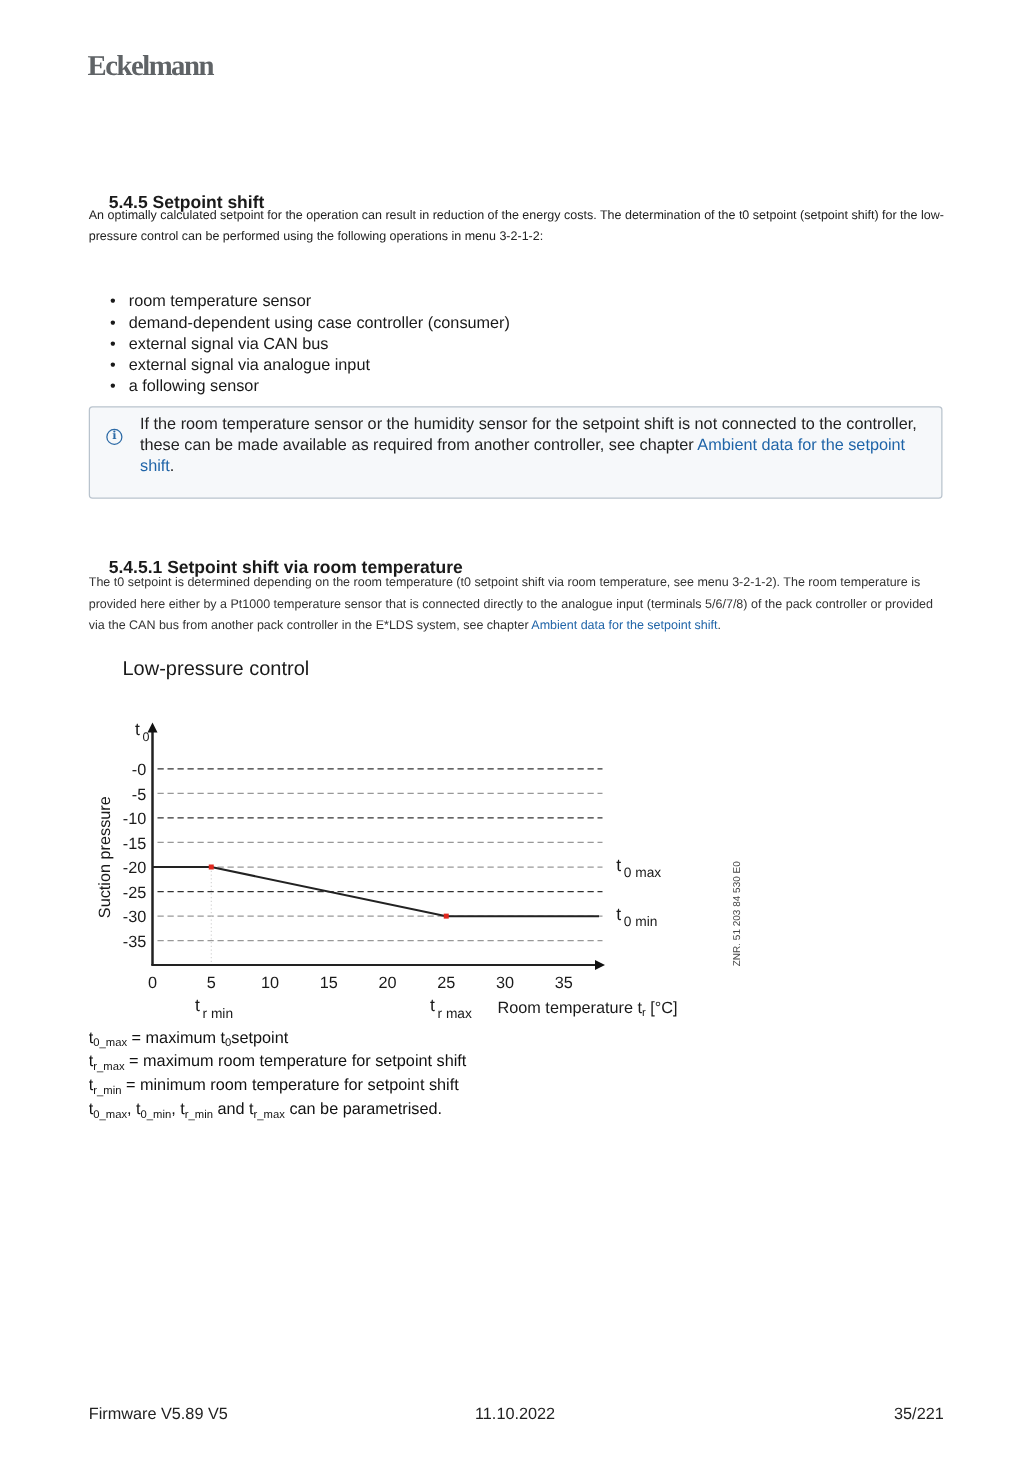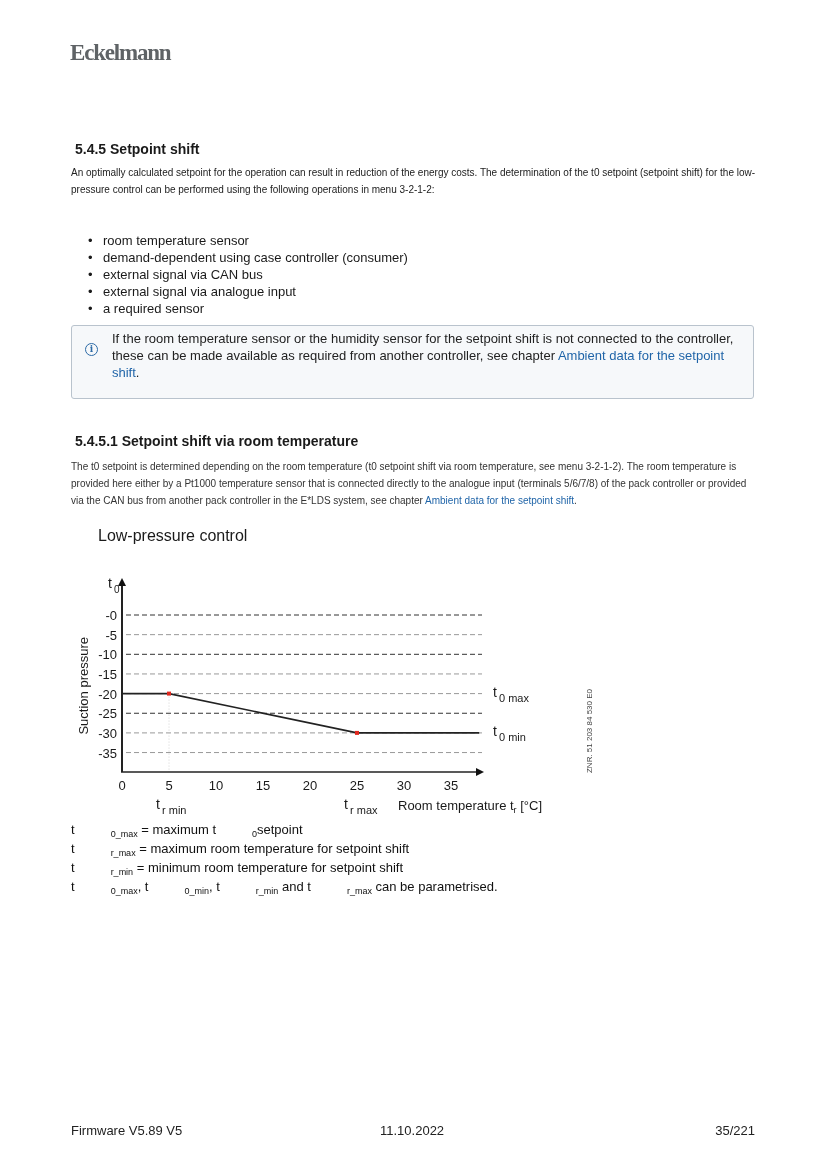--- a/index.html
+++ b/index.html
@@ -1,57 +1,57 @@
 <!DOCTYPE html>
 <html><head>
 <meta charset="utf-8">
 <style>
   html, body { margin: 0; padding: 0; background: #ffffff; }
   body { width: 827px; height: 1169px; position: relative; overflow: hidden;
          font-family: "Liberation Sans", sans-serif; color: #1a1a1a; }
   .logo { position: absolute; left: 70px; top: 40px; font-family: Liberation Serif, serif;
           font-weight: bold; font-size: 23px; letter-spacing: -1.2px; color: #5f6366; }
-  h2 { position: absolute; left: 71px; margin: 4px; font-size: 14px; font-weight: bold; color: #1a1a1a; }
+  h2 { position: absolute; left: 71px; margin: 16px; font-size: 14px; font-weight: bold; color: #1a1a1a; }
   .h-545 { top: 137px; }
   .h-5451 { top: 429px; }
   .para { position: absolute; left: 71px; width: 690px; font-size: 10px; line-height: 17px; margin: 0; color: #222; }
   .p1 { top: 164px; }
   .p2 { top: 458px; color: #333; }
   ul.bullets { position: absolute; left: 71px; top: 220px; margin: 12px; padding: 0; list-style: none; font-size: 13px; line-height: 17px; }
   ul.bullets li { padding-left: 20px; position: relative; }
   ul.bullets li::before { content: "\2022"; position: absolute; left: 5px; top: 0; }
   .note { position: absolute; left: 71px; top: 325px; width: 683px; height: 74px; box-sizing: border-box;
           border: 1px solid #b9c3cd; border-radius: 3px; background: #f6f8fa; }
   .note .icon { position: absolute; left: 13px; top: 17px; width: 13px; height: 13px; border: 1.5px solid #2c6aa6;
                 border-radius: 50%; box-sizing: border-box; color: #2c6aa6; font-size: 9px; font-weight: bold;
                 text-align: center; line-height: 10px; font-family: "DejaVu Serif", serif; }
   .note .txt { position: absolute; left: 40px; top: 4px; width: 630px; font-size: 13px; line-height: 17px; color: #222; }
   a.link { color: #1f64a8; text-decoration: none; }
   .chart-title { position: absolute; left: 98px; top: 527px; font-size: 16px; color: #1a1a1a; }
   svg.chart { position: absolute; left: 0; top: 0; }
   .legend { position: absolute; left: 71px; top: 820px; font-size: 13px; line-height: 19px; color: #111; }
-  .legend sub { font-size: 9px; vertical-align: -3px; line-height: 0; margin-left: 36px; }
+  .legend sub { font-size: 9px; vertical-align: -3px; line-height: 0; }
   .footer { position: absolute; top: 1123px; font-size: 13px; color: #222; }
   .f-left { left: 71px; }
   .f-mid { left: 380px; }
   .f-right { right: 72px; }
 </style>
 </head>
 <body>
 
 <div class="logo">Eckelmann</div>
 
 <h2 class="h-545">5.4.5  Setpoint shift</h2>
 <p class="para p1">An optimally calculated setpoint for the operation can result in reduction of the energy costs. The determination of the t0 setpoint (setpoint shift) for the low-pressure control can be performed using the following operations in menu 3-2-1-2:</p>
 <ul class="bullets">
   <li>room temperature sensor</li>
   <li>demand-dependent using case controller (consumer)</li>
   <li>external signal via CAN bus</li>
   <li>external signal via analogue input</li>
-  <li>a required sensor</li>
+  <li>a following sensor</li>
 </ul>
 
 <div class="note">
   <div class="icon">i</div>
   <div class="txt"><span>If the room temperature sensor or the humidity sensor for the setpoint shift is not connected to the controller, these can be made available as required from another controller, see chapter </span><a class="link" href="#">Ambient data for the setpoint shift</a><span>.</span></div>
 </div>
 
 <h2 class="h-5451">5.4.5.1  Setpoint shift via room temperature</h2>
 <p class="para p2"><span>The t0 setpoint is determined depending on the room temperature (t0 setpoint shift via room temperature, see menu 3-2-1-2). The room temperature is provided here either by a Pt1000 temperature sensor that is connected directly to the analogue input (terminals 5/6/7/8) of the pack controller or provided via the CAN bus from another pack controller in the E*LDS system, see chapter </span><a class="link" href="#">Ambient data for the setpoint shift</a><span>.</span></p>
 

